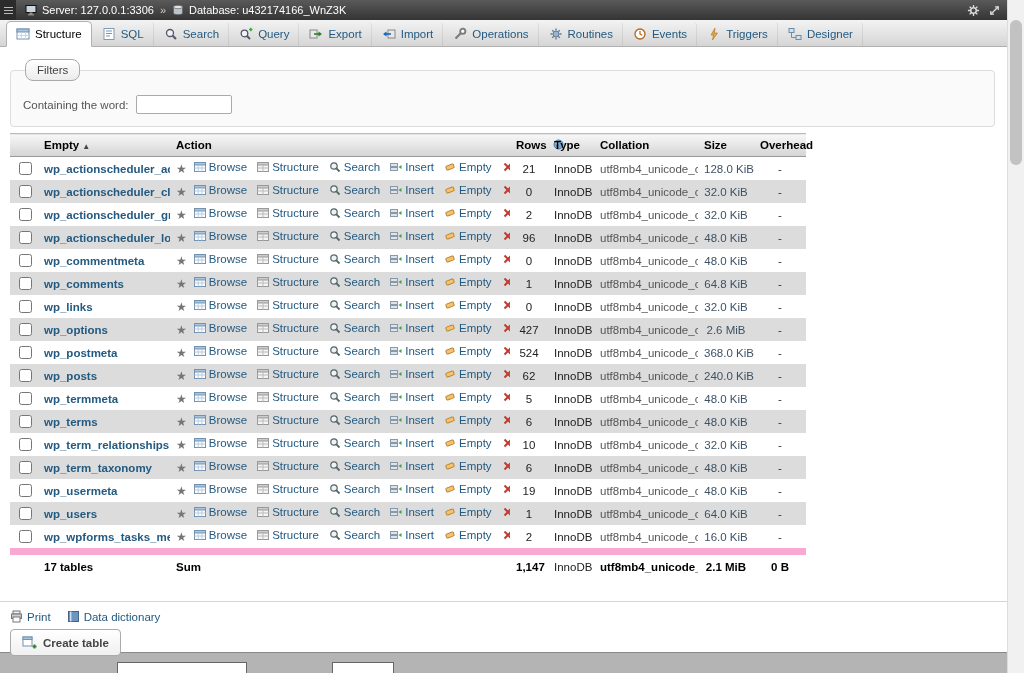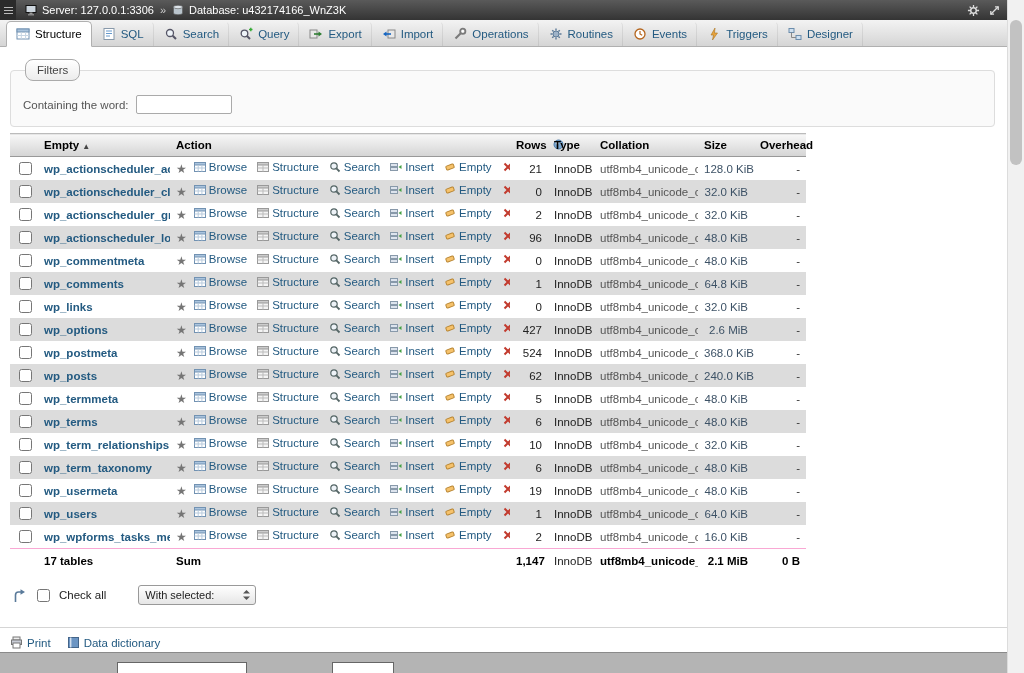--- a/index.html
+++ b/index.html
@@ -85,39 +85,39 @@
   }
   table.tbl th {
     background:linear-gradient(#f7f7f7,#d4d4d4);
     border-top:1px solid #bbb; border-bottom:1px solid #999;
     font-weight:bold; color:#000; text-align:left;
     padding:5px 6px; white-space:nowrap;
   }
   table.tbl td { padding:4px 6px; white-space:nowrap; overflow:hidden; }
   table.tbl tbody tr:nth-child(even) { background:#dcdcdc; }
   table.tbl tbody tr:nth-child(odd)  { background:#ffffff; }
-  th.num, td.num { text-align:right; }
+  th.num, td.num { text-align:center; }
   td.c-rows { padding-right:16px; }
   .sort { font-size:8px; color:#444; margin-left:3px; }
   .cb { width:13px; height:13px; margin:0 0 0 3px; vertical-align:middle; }
 
   a.tname { color:#235a81; font-weight:bold; text-decoration:none; cursor:pointer; }
   .star { color:#757575; font-size:12px; margin-right:7px; cursor:pointer; }
   a.act {
     color:#235a81; text-decoration:none; cursor:pointer;
     display:inline-flex; align-items:center; gap:3px; margin-right:10px;
   }
   a.act.drop { color:#b03a2e; margin-right:0; }
   td.c-type { color:#222; }
   td.c-coll { color:#555; }
   td.c-size { color:#3d5266; }
   td.c-ovh  { color:#333; }
 
   tr.sum td {
-    border-top:1px solid #f9a8d4; background:#fff; padding:6px 6px;
+    border-top:7px solid #f9a8d4; background:#fff; padding:6px 6px;
   }
   tr.sum .b { font-weight:bold; color:#000; }
 
   
   .checkall-row {
     display:flex; align-items:center; gap:6px; margin:12px 0 0 12px;
   }
   .checkall-row label { color:#222; cursor:pointer; }
   .fake-select {
     margin-left:26px; width:118px; height:20px;
@@ -1205,35 +1205,20 @@
           <td class="b">Sum</td>
           <td class="num b c-rows">1,147</td>
           <td>InnoDB</td>
           <td class="b">utf8mb4_unicode_ci</td>
           <td class="num b">2.1 MiB</td>
           <td class="num b">0 B</td>
         </tr>
       </tfoot>
     </table>
 
-    <div class="checkall-row">
-      <svg width="15" height="15" viewBox="0 0 15 15">
-        <path d="M3.5 14 V7 Q3.5 4 6.5 4 H9" fill="none" stroke="#5a7a9a" stroke-width="1.6"></path>
-        <path d="M8.5 1.2 L13 4 L8.5 6.8 Z" fill="#5a7a9a"></path>
-      </svg>
-      <input type="checkbox" id="ca" style="">
-      <label for="ca">Check all</label>
-      <div class="fake-select">
-        <span>With selected:</span>
-        <svg width="9" height="12" viewBox="0 0 9 12">
-          <path d="M4.5 1 L8 4.5 H1 Z" fill="#555"></path>
-          <path d="M4.5 11 L1 7.5 H8 Z" fill="#555"></path>
-        </svg>
-      </div>
-    </div>
 
     <div class="hr"></div>
 
     <div class="print-row">
       <a>
         <svg width="13" height="13" viewBox="0 0 13 13">
           <rect x="3" y="1" width="7" height="3" fill="#eee" stroke="#777"></rect>
           <rect x="1.5" y="4" width="10" height="4.5" fill="#c9cdd6" stroke="#777"></rect>
           <rect x="3" y="7" width="7" height="5" fill="#fff" stroke="#777"></rect>
         </svg>
@@ -1242,20 +1227,29 @@
       <a>
         <svg width="13" height="13" viewBox="0 0 13 13">
           <rect x="1.5" y="1.5" width="10" height="10" fill="#6c95c3" stroke="#44658a"></rect>
           <line x1="3.8" y1="1.5" x2="3.8" y2="11.5" stroke="#fff"></line>
         </svg>
         <span>Data dictionary</span>
       </a>
     </div>
   </div>
 
+  <div class="create-legend">
+    <svg width="15" height="15" viewBox="0 0 15 15">
+      <rect x="1" y="2" width="9" height="9" fill="#fff" stroke="#7292b2"></rect>
+      <rect x="1" y="2" width="9" height="2.5" fill="#a9c3dc" stroke="#7292b2"></rect>
+      <line x1="10.5" y1="11.5" x2="14.5" y2="11.5" stroke="#2e7d32" stroke-width="1.8"></line>
+      <line x1="12.5" y1="9.5" x2="12.5" y2="13.5" stroke="#2e7d32" stroke-width="1.8"></line>
+    </svg>
+    <span>Create table</span>
+  </div>
   <div class="band">
     <input class="in1" type="text" style="">
     <input class="in2" type="text" style="">
   </div>
 
   <div class="scrollbar">
     <div class="thumb"></div>
   </div>
 </div>
 

